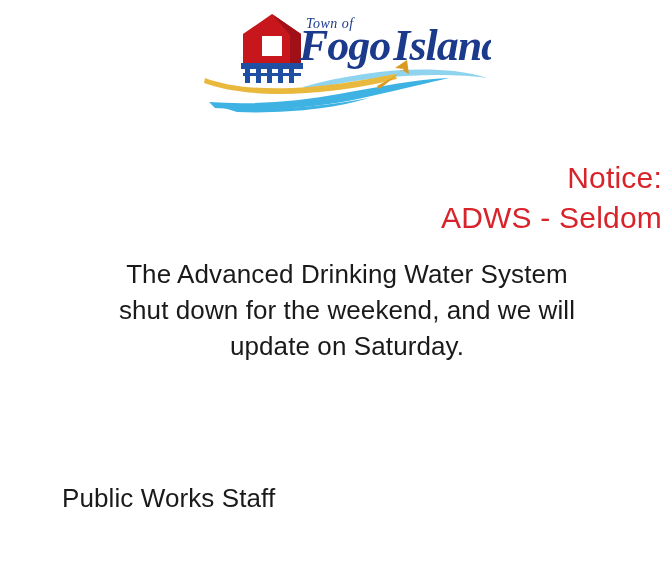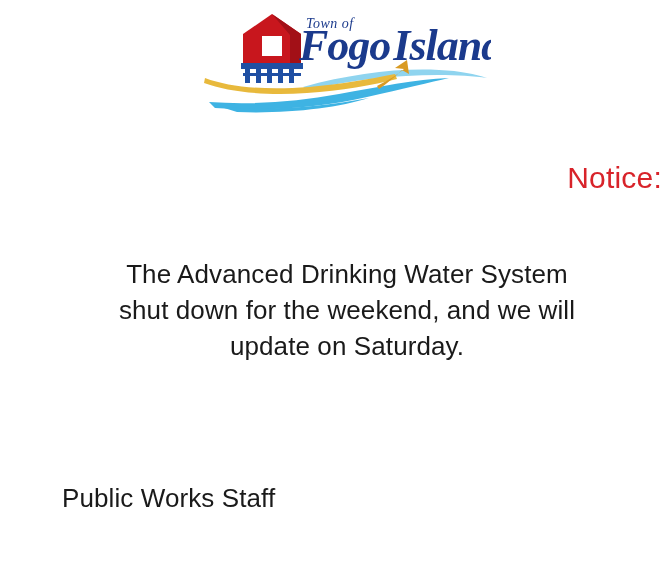--- a/index.html
+++ b/index.html
@@ -123,20 +123,21 @@
       <rect x="71" y="28" width="20" height="20" fill="#ffffff"></rect>
 
       <text x="115" y="20" font-family="Liberation Serif, serif" font-size="14" font-style="italic" font-weight="400" fill="#1b3a8c" letter-spacing="0.5">Town of</text>
 
       <text x="108" y="52" font-family="Liberation Serif, serif" font-size="44" font-style="italic" font-weight="700" fill="#1b3a8c" letter-spacing="-1">Fogo<tspan font-family="Liberation Serif, serif" dx="3">Island</tspan></text>
     </svg>
   </div>
 
   <div class="headline">
     <span class="headline-line" style="color:#d8232a">Notice:</span>
+    <span class="headline-line" style="color:#d8232a">ADWS - Seldom</span>
   </div>
 
   <div class="body-text">
     <span class="body-line" style="color:#1a1a1a">The Advanced Drinking Water System</span>
     <span class="body-line" style="color:#1a1a1a">shut down for the weekend, and we will</span>
     <span class="body-line" style="color:#1a1a1a">update on Saturday.</span>
   </div>
 
   <div class="signature">
     <span class="signature-line" style="color:#1a1a1a">Public Works Staff</span>

